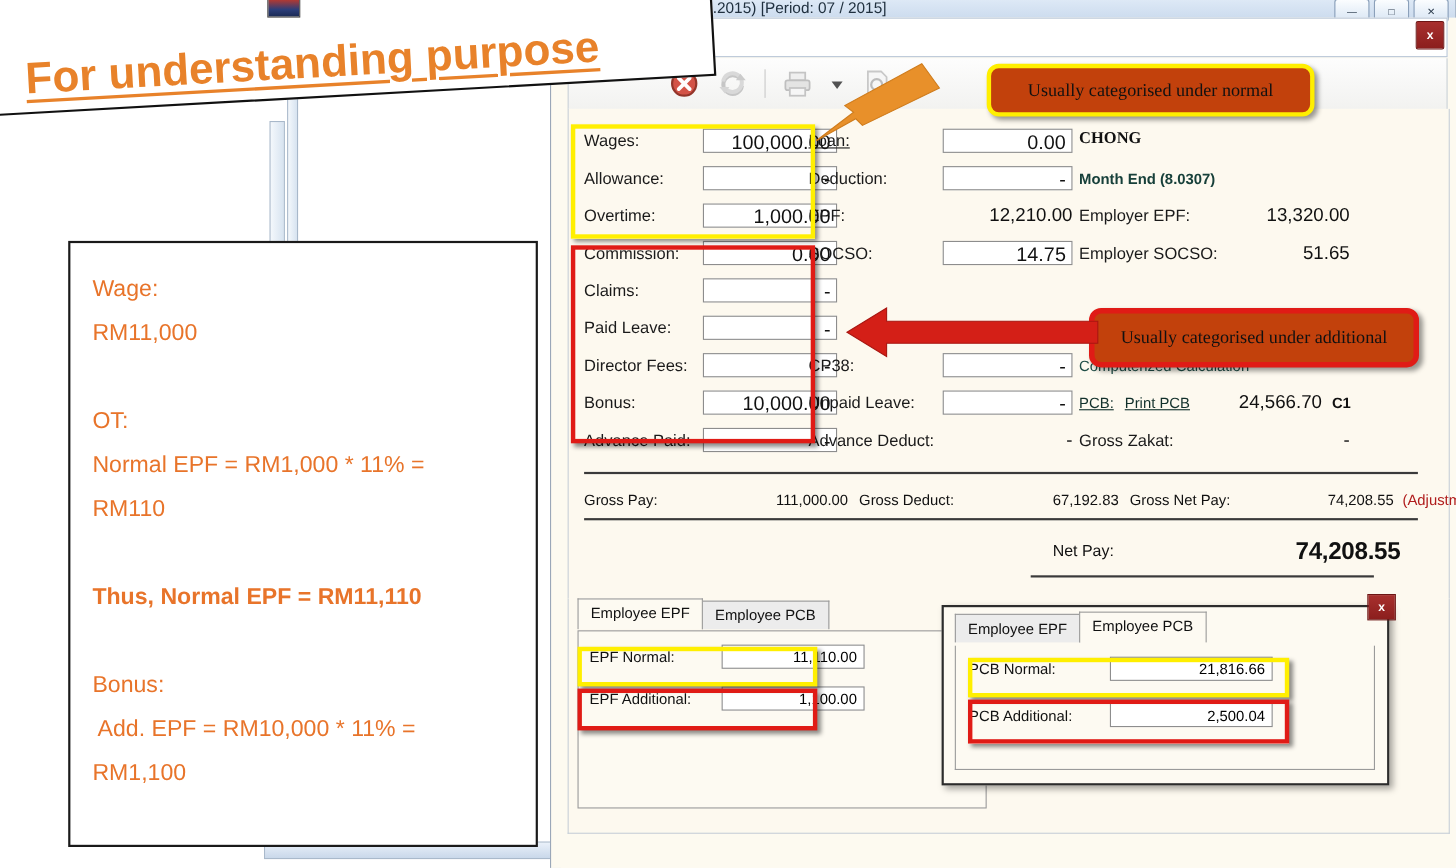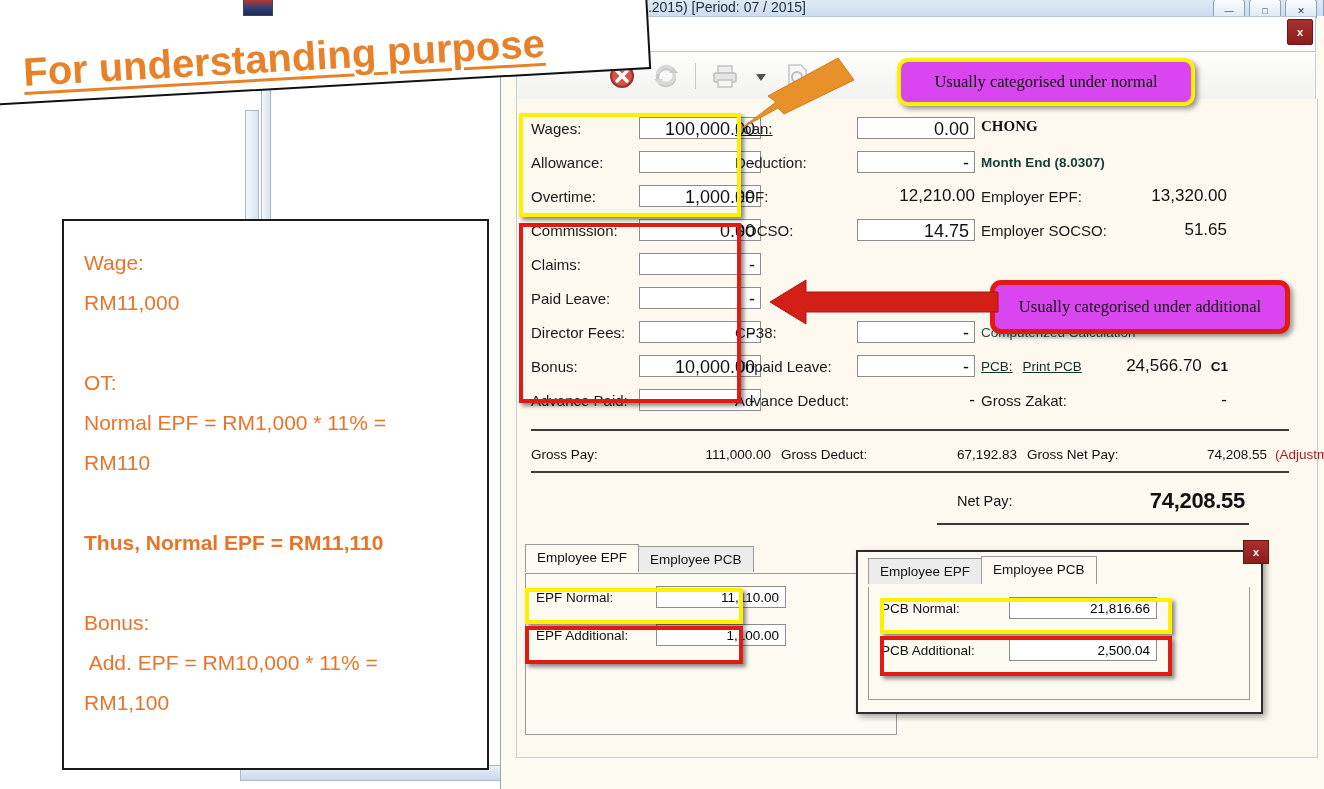--- a/index.html
+++ b/index.html
@@ -116,21 +116,21 @@
     background:linear-gradient(to bottom,#a8302e,#8b1e1d);border:1px solid #6d1514;
     color:#fff;font-size:11px;font-weight:bold;text-align:center;line-height:22px;
   }
   
   .hl{position:absolute;box-sizing:border-box;pointer-events:none;}
   .hl-y{border:4px solid #ffef00;}
   .hl-r{border:4px solid #e01b16;}
   .hl-shadow{box-shadow:3px 3px 4px rgba(0,0,0,.45);}
   
   .callout{
-    position:absolute;background:#d946ef;border-radius:11px;
+    position:absolute;background:#c2410c;border-radius:11px;
     font-family:"Liberation Serif",serif;font-size:16.5px;color:#111;
     display:flex;align-items:center;justify-content:center;
     box-shadow:3px 3px 5px rgba(0,0,0,.4);text-align:center;
   }
   #callout-normal{left:897px;top:58px;width:290px;height:40px;border:4px solid #ffef00;}
   #callout-additional{left:990px;top:280px;width:290px;height:44px;border:5px solid #e01b16;}
   
   svg.arrow{position:absolute;overflow:visible;}
   
   #title-banner{
@@ -338,21 +338,21 @@
     <span class="sum" style="width:90px;">Gross Pay:</span>
     <span class="sum" style="width:150px;text-align:right;">111,000.00</span>
     <span class="sum" style="width:100px;padding-left:10px;">Gross Deduct:</span>
     <span class="sum" style="width:136px;text-align:right;">67,192.83</span>
     <span class="sum" style="width:112px;padding-left:10px;">Gross Net Pay:</span>
     <span class="sum" style="width:128px;text-align:right;">74,208.55</span>
     <span class="adj" style="padding-left:8px;white-space:nowrap;">(Adjustme</span>
   </div>
   <div class="hrule" style="left:14px;top:372px;width:758px;"></div>
 
-  <div class="frow" style="left:440px;top:382px;height:40px;">
+  <div class="frow" style="left:440px;top:382px;height:40px;gap:28px;">
     <span class="sum" style="width:120px;font-size:14.5px;">Net Pay:</span>
     <span class="netpay-val" style="width:168px;text-align:right;display:inline-block;">74,208.55</span>
   </div>
   <div class="hrule" style="left:420px;top:424px;width:312px;"></div>
 </div>
 
 <div id="tabpanel">
   <div class="tabstrip">
     <div class="tab active">Employee EPF</div>
     <div class="tab">Employee PCB</div>

